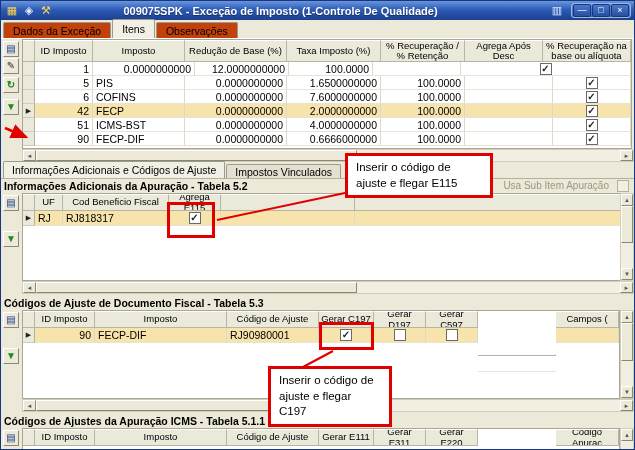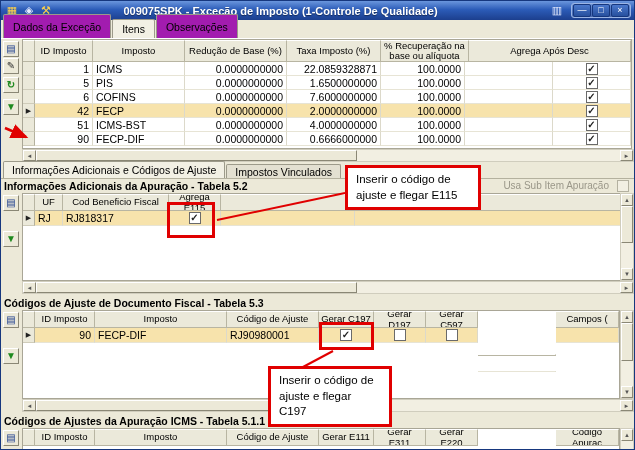--- a/index.html
+++ b/index.html
@@ -20,22 +20,22 @@
   .tbright { position:absolute; right:70px; top:2px; }
   .wctrls { position:absolute; right:3px; top:2px; display:flex; gap:1px; background:rgba(255,255,255,.18);
     border:1px solid #9ab4e4; border-radius:3px; padding:0 1px; }
   .wctrls button { width:18px; height:13px; background:linear-gradient(#4a78cc,#27509e); color:#fff;
     border:1px solid #16377e; border-radius:2px; font-size:9px; line-height:1; display:flex;
     align-items:center; justify-content:center; padding:0; font-family:"Liberation Sans",sans-serif; }
 
   
   .tabstrip { position:absolute; top:19px; left:0; right:0; height:19px; display:flex; align-items:flex-end;
     padding-left:2px; background:#ece9d8; border-bottom:1px solid #ffffff; }
-  .tab { height:24px; padding:0 9px; display:flex; align-items:center; font-size:10.5px;
-    background:#a21caf; border:1px solid #9c9a8a; border-bottom:none; border-radius:2px 2px 0 0; margin-right:1px; }
+  .tab { height:16px; padding:0 9px; display:flex; align-items:center; font-size:10.5px;
+    background:#c2410c; border:1px solid #9c9a8a; border-bottom:none; border-radius:2px 2px 0 0; margin-right:1px; }
   .tab.active { height:19px; background:#f2f0e4; z-index:2; }
 
   .subtabstrip { position:absolute; top:161px; left:0; right:0; height:17px; display:flex; align-items:flex-end;
     padding-left:2px; background:#ece9d8; border-bottom:1px solid #b4b19e; }
   .subtab { height:14px; padding:0 8px; display:flex; align-items:center; font-size:10.5px;
     background:#e3e0d1; border:1px solid #9c9a8a; border-bottom:none; border-radius:2px 2px 0 0; margin-right:1px; }
   .subtab.active { height:17px; background:#f2f0e4; }
 
   
   .secline { position:absolute; left:3px; right:2px; height:14px; display:flex; align-items:center; }
@@ -106,21 +106,21 @@
     border:1px solid; border-color:#fff #8a8775 #8a8775 #fff; }
   .vthumb { position:absolute; top:0; left:0; right:0; height:60%; background:#ece9d8;
     border:1px solid; border-color:#fff #8a8775 #8a8775 #fff; }
 
   
   .ann-rect { position:absolute; border:3px solid #e00000; z-index:50; pointer-events:none; }
   #rect-e115 { left:166px; top:201px; width:48px; height:36px; }
   #rect-c197 { left:318px; top:321px; width:55px; height:28px; }
   .ann-box { position:absolute; background:#fff; border:3px solid #e00000; z-index:51;
     font-size:11.5px; line-height:1.35; padding:4px 8px; color:#000; }
-  #note-e115 { left:344px; top:164px; width:136px; }
+  #note-e115 { left:344px; top:152px; width:148px; }
   #note-c197 { left:267px; top:365px; width:124px; }
   .ann-svg { position:absolute; left:0; top:0; width:635px; height:450px; z-index:49; pointer-events:none; }
 </style>
 </head>
 <body>
 
 <div id="win">
 
   <div class="titlebar">
     <span class="tbicon">▦</span>
@@ -156,30 +156,30 @@
           <span class="ic-green">▼</span>
         </button>
     </div>
     <div class="gridarea">
       <div class="grow ghead h22">
         <div class="gut hcell"></div>
         <div class="hcell g1c1">ID Imposto</div>
         <div class="hcell g1c2">Imposto</div>
         <div class="hcell g1c3">Redução de Base (%)</div>
         <div class="hcell g1c4">Taxa Imposto (%)</div>
+        <div class="hcell g1c5">% Recuperação / % Retenção</div>
+        <div class="hcell g1c7">Agrega Após Desc</div>
         <div class="hcell g1c6">% Recuperação na base ou alíquota</div>
-        <div class="hcell g1c7">Agrega Após Desc</div>
       </div>
 
       <div class="grow r14">
         <div class="gut"></div>
         <div class="gcell g1c1 num">1</div>
-        <div class="gcell g1c2">ICMS</div>
-        <div class="gcell g1c3 num">0.0000000000</div>
-        <div class="gcell g1c4 num">22.0859328871</div>
+        <div class="gcell g1c3 num">0.0000000000</div>
+        <div class="gcell g1c4 num">12.0000000000</div>
         <div class="gcell g1c5 num">100.0000</div>
         <div class="gcell g1c6"></div>
         <div class="gcell g1c7 ctr">
             <span class="cb">
               <span>✓</span>
             </span>
           </div>
       </div>
 
       <div class="grow r14">

